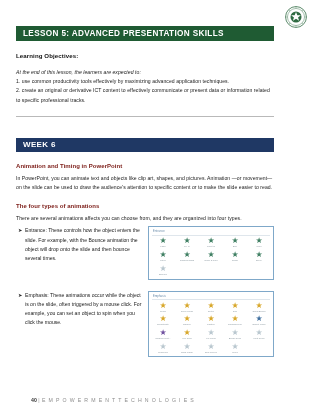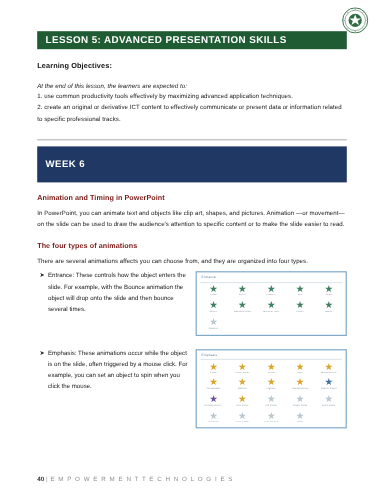--- a/index.html
+++ b/index.html
@@ -27,21 +27,21 @@
     position: absolute;
     top: 6px;
     right: 13px;
     width: 22px;
     height: 22px;
   }
 
   
   .content {
     position: absolute;
-    left: 31px;
+    left: 16px;
     top: 26px;
     width: 258px;
   }
 
   
   .banner {
     color: #ffffff;
     font-weight: bold;
     letter-spacing: 0.35px;
     display: flex;
@@ -49,24 +49,24 @@
     box-sizing: border-box;
   }
   .banner-lesson {
     background: #1f5b33;
     height: 15px;
     font-size: 8.2px;
     padding-left: 7px;
   }
   .banner-week {
     background: #1f3864;
-    height: 30px;
+    height: 14px;
     font-size: 8px;
     padding-left: 7px;
-    margin-top: 0;
+    margin-top: 16px;
   }
 
   
   .h-bold {
     font-weight: bold;
     font-size: 6.1px;
     color: #111111;
     letter-spacing: 0.1px;
   }
   .h-red {

